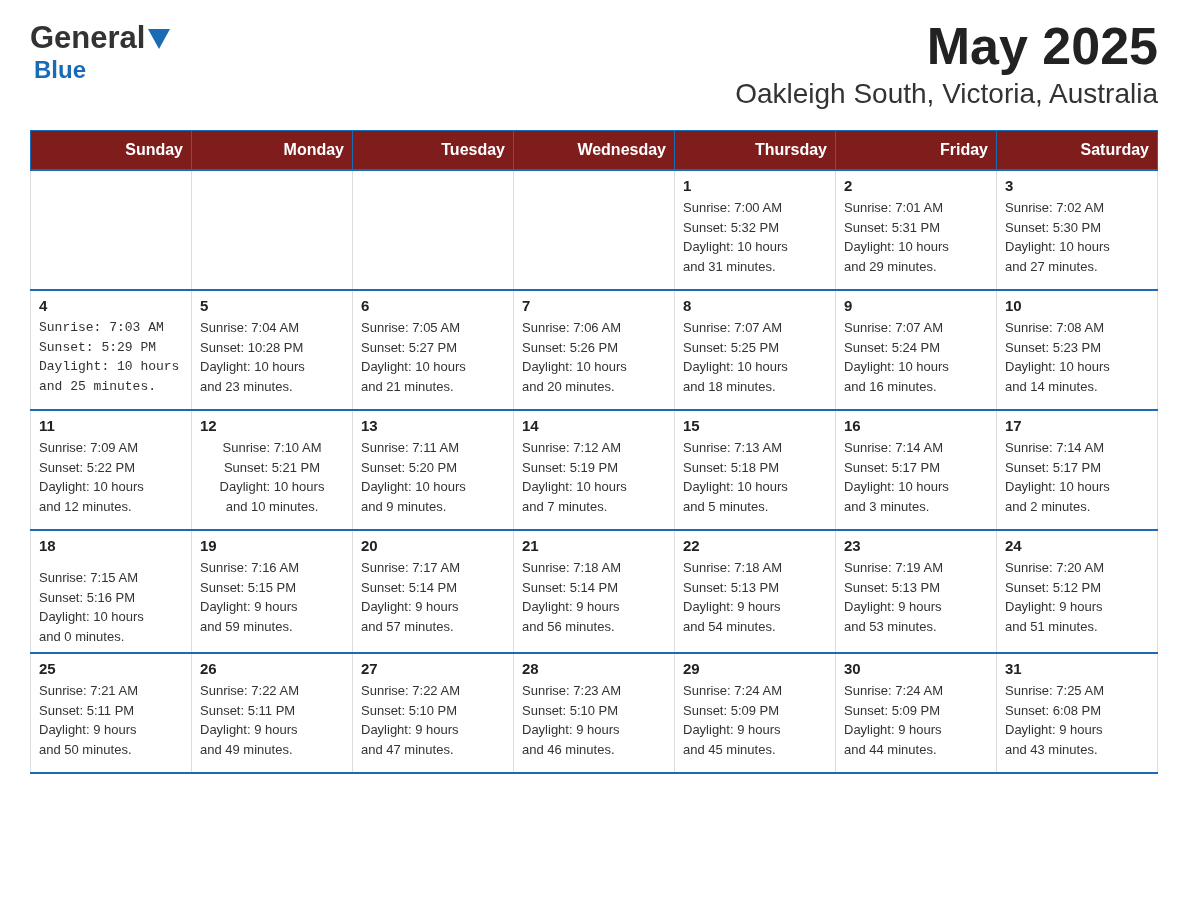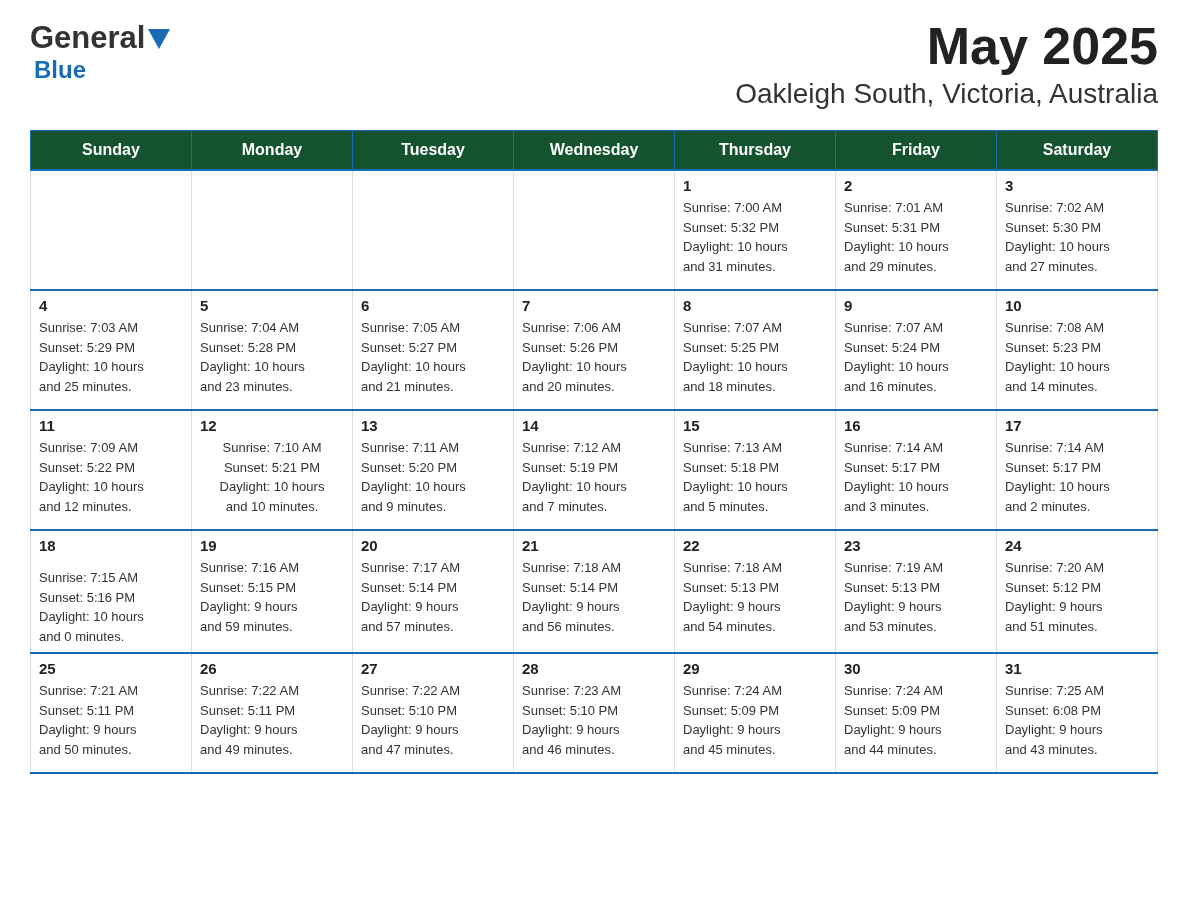--- a/index.html
+++ b/index.html
@@ -29,26 +29,26 @@
       font-size: 28px;
       color: #333;
       margin-top: 6px;
     }
     .calendar {
       width: 100%;
       border-collapse: collapse;
       border: 1px solid #ccc;
     }
     .calendar th {
-      background-color: #14532d;
+      background-color: #7f1d1d;
       color: #fff;
       font-size: 16px;
       font-weight: bold;
       padding: 10px 8px;
-      text-align: center;
+      text-align: right;
       border: 1px solid #1a6bb5;
     }
     .calendar td {
       vertical-align: top;
       border: 1px solid #ddd;
       padding: 6px 8px;
       width: 14.28%;
       min-height: 110px;
       height: 120px;
     }
@@ -135,29 +135,29 @@
           <div class="day-number">3</div>
           <div class="day-info" style="white-space: pre-line;">Sunrise: 7:02 AM
 Sunset: 5:30 PM
 Daylight: 10 hours
 and 27 minutes.</div>
         </td>
       </tr>
       <tr>
         <td>
           <div class="day-number">4</div>
-          <div class="day-info" style="white-space: pre-line;">Sunrise: 7:03 AM
+          <div class="day-info" style="white-space: pre-line; font-family: Liberation Mono, monospace;">Sunrise: 7:03 AM
 Sunset: 5:29 PM
 Daylight: 10 hours
 and 25 minutes.</div>
         </td>
         <td>
           <div class="day-number">5</div>
           <div class="day-info" style="white-space: pre-line;">Sunrise: 7:04 AM
-Sunset: 5:28 PM
+Sunset: 10:28 PM
 Daylight: 10 hours
 and 23 minutes.</div>
         </td>
         <td>
           <div class="day-number">6</div>
           <div class="day-info" style="white-space: pre-line;">Sunrise: 7:05 AM
 Sunset: 5:27 PM
 Daylight: 10 hours
 and 21 minutes.</div>
         </td>

